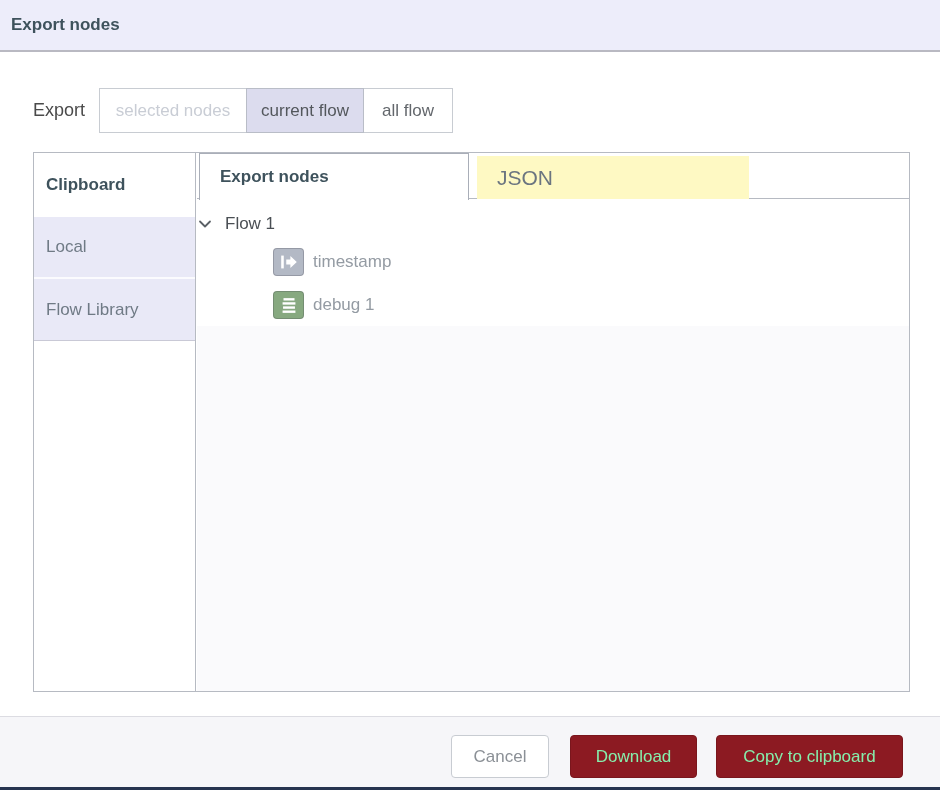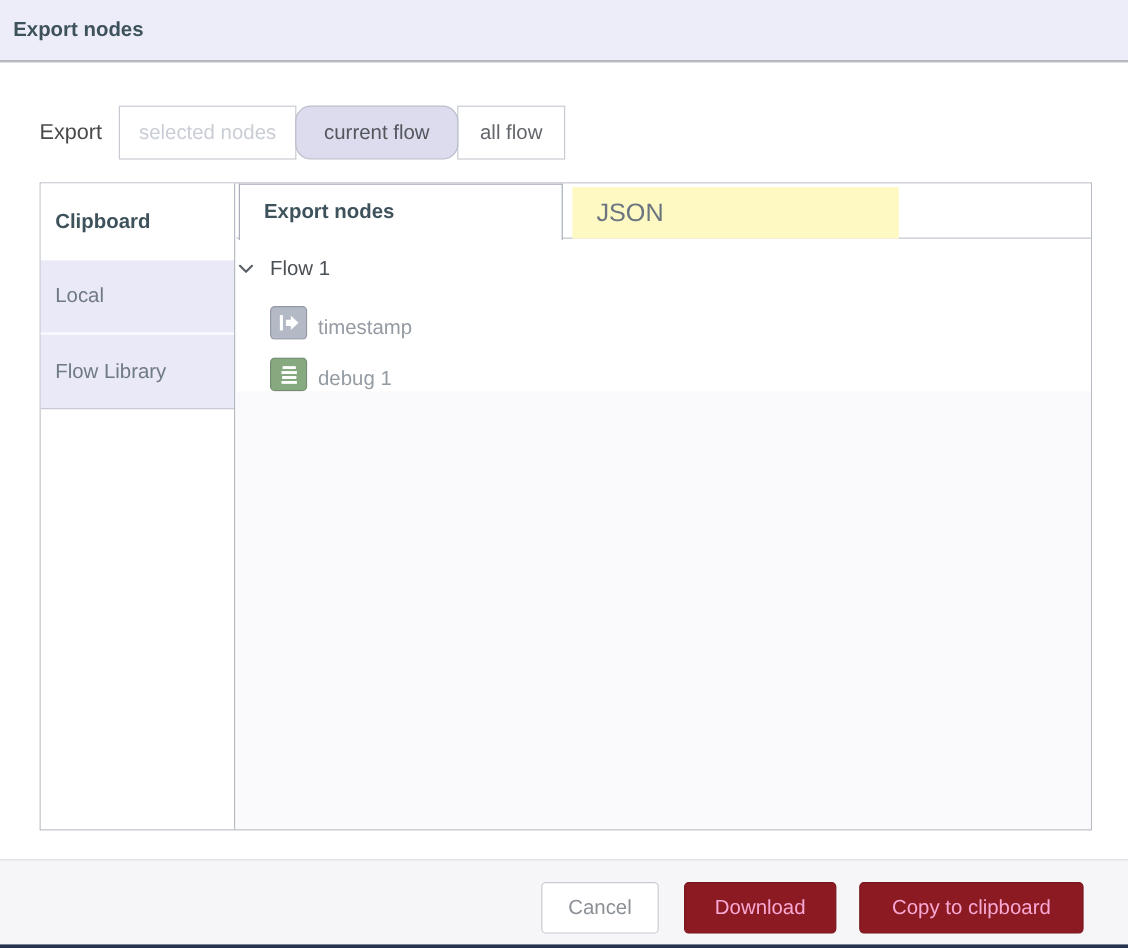--- a/index.html
+++ b/index.html
@@ -33,21 +33,21 @@
     height: 45px; font-size: 17px; background: #ffffff;
     border: 1px solid #c8ccd2; margin-left: -1px;
     display: flex; align-items: center; justify-content: center;
     font-family: inherit; cursor: pointer;
   }
   .export-group .opt:first-child { margin-left: 0; }
   .opt.disabled { color: #c9cdd5; cursor: default; text-align: right; }
   .opt.selected { background: #dcdcee; color: #53575c; border-color: #b9bdc7; z-index: 2; }
   .opt.default  { color: #63676c; }
   .opt-w1 { width: 148px; }
-  .opt-w2 { width: 136px; border-radius: 13px; }
+  .opt-w2 { width: 118px; }
   .opt-w3 { width: 90px; }
   
   .panel {
     position: absolute; left: 33px; top: 152px; width: 877px; height: 540px;
     border: 1px solid #b6bac2; background: #ffffff;
   }
   
   .panel-sidebar {
     position: absolute; left: 0; top: 0; bottom: 0; width: 162px;
     border-right: 1px solid #b6bac2; background: #ffffff;
@@ -85,21 +85,21 @@
     position: absolute; left: 163px; right: 0; top: 46px; bottom: 0;
     background: #fafafc; overflow: hidden;
   }
   .tree-white { background: #ffffff; padding-top: 9px; }
   .row-flow {
     display: flex; align-items: center; height: 32px; cursor: pointer;
   }
   .chevron { width: 16px; height: 16px; display: inline-flex; cursor: pointer; }
   .flow-label { margin-left: 12px; font-size: 17px; color: #4a4f54; }
   .row-node {
-    display: flex; align-items: flex-end; height: 43px; padding-left: 28px; cursor: pointer;
+    display: flex; align-items: center; height: 43px; padding-left: 76px; cursor: pointer;
   }
   .node-icon {
     width: 31px; height: 28px; border-radius: 4px;
     border: 1px solid rgba(60,60,70,0.25);
     display: flex; align-items: center; justify-content: center;
   }
   .node-label { margin-left: 9px; font-size: 17px; color: #949ba3; }
   
   .dialog-footer {
     position: absolute; left: 0; top: 716px; width: 940px; height: 74px;
@@ -107,21 +107,21 @@
   }
   .btn {
     position: absolute; top: 18px; height: 43px; border-radius: 4px;
     font-size: 17px; font-family: inherit; cursor: pointer;
     display: flex; align-items: center; justify-content: center;
   }
   .btn-secondary {
     background: #ffffff; border: 1px solid #c8ccd2; color: #8b9096;
     left: 451px; width: 98px;
   }
-  .btn-primary { border: 1px solid #7a161d; color: #f9a8d4; }
+  .btn-primary { border: 1px solid #7a161d; color: #86efac; }
   .btn-download { left: 570px; width: 127px; }
   .btn-copy { left: 716px; width: 187px; }
   .bottom-edge {
     position: absolute; left: 0; bottom: 0; width: 940px; height: 3px;
     background: #263450;
   }
 </style>
 </head>
 <body>
 

